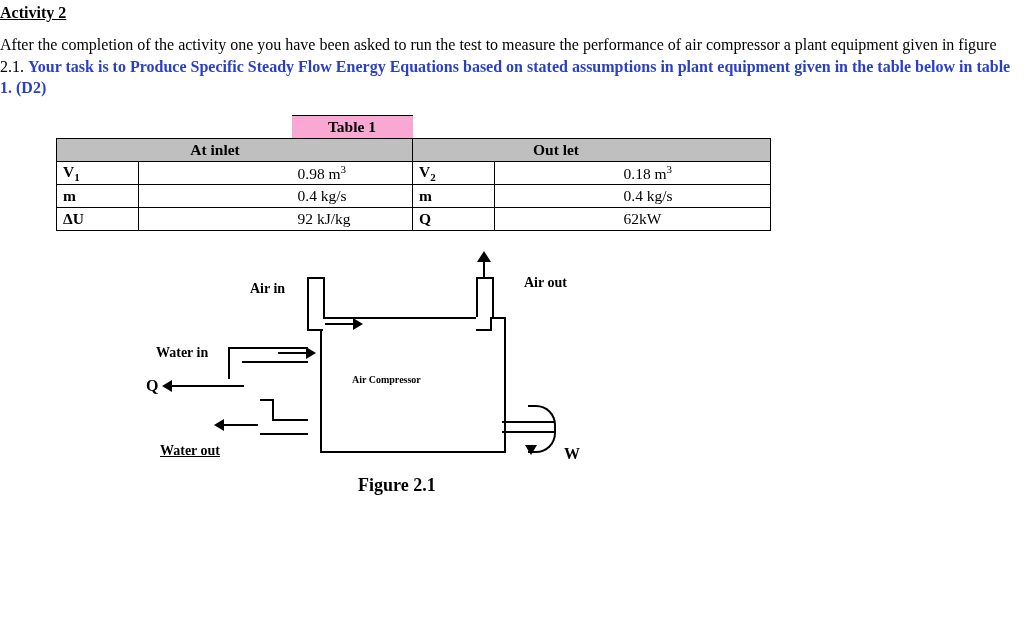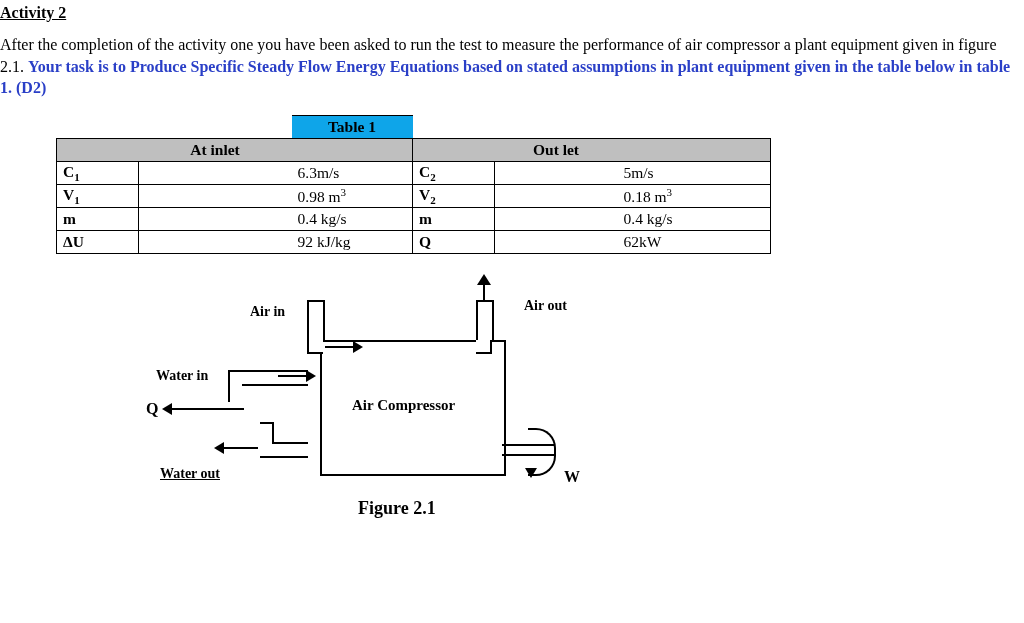--- a/index.html
+++ b/index.html
@@ -37,21 +37,21 @@
   td {
     border: 1px solid #000;
     padding: 1px 6px;
     vertical-align: middle;
     height: 20px;
     font-size: 15.5px;
   }
   .no-right { border-right: none; }
   .no-left  { border-left: none; }
   .hdr {
-    background: #0ea5e9;
+    background: #f9a8d4;
     font-weight: bold;
     text-align: center;
   }
   .hdr-left {
     background: #bfbfbf;
     font-weight: bold;
     text-align: center;
   }
   .sym { font-weight: bold; }
   .sub { font-size: 11px; vertical-align: sub; }
@@ -113,28 +113,20 @@
       <tr>
         <td class="hdr-left no-right"></td>
         <td class="hdr-left no-left no-right">At inlet</td>
         <td class="hdr-left no-left"></td>
         <td class="hdr-left no-right"></td>
         <td class="hdr-left no-left no-right">Out let</td>
         <td class="hdr-left no-left"></td>
       </tr>
 
       <tr>
-        <td class="sym"><span>C</span><span class="sub">1</span></td>
-        <td class="no-right"></td>
-        <td class="no-left">6.3m/s</td>
-        <td class="sym"><span>C</span><span class="sub">2</span></td>
-        <td class="no-right"></td>
-        <td class="no-left">5m/s</td>
-      </tr>
-      <tr>
         <td class="sym"><span>V</span><span class="sub">1</span></td>
         <td class="no-right"></td>
         <td class="no-left"><span>0.98 m</span><span class="sup">3</span></td>
         <td class="sym"><span>V</span><span class="sub">2</span></td>
         <td class="no-right"></td>
         <td class="no-left"><span>0.18 m</span><span class="sup">3</span></td>
       </tr>
       <tr>
         <td class="sym">m</td>
         <td class="no-right"></td>
@@ -151,21 +143,21 @@
         <td class="no-right"></td>
         <td class="no-left">62kW</td>
       </tr>
     </tbody>
       </table>
   </div>
 
   <div class="figwrap">
 
     <div class="box"></div>
-    <div class="lbl" style="left:232px; top:115px; font-size:15px;">Air Compressor</div>
+    <div class="lbl" style="left:232px; top:115px; font-size:10px;">Air Compressor</div>
 
     <div class="pipe" style="left:187px; top:18px; width:14px; height:38px; border-bottom:none;"></div>
     <div class="pipe" style="left:187px; top:56px; width:14px; height:14px; border-top:none; border-right:none;"></div>
 
     <div class="line" style="left:205px; top:64px; width:28px; height:2px;"></div>
     <div style="position:absolute;left:233px;top:59px;width:0;height:0;border-top:6px solid transparent;border-bottom:6px solid transparent;border-left:10px solid #000;"></div>
     <div class="lbl" style="left:130px; top:22px;">Air in</div>
 
     <div class="pipe" style="left:356px; top:56px; width:14px; height:14px; border-top:none; border-left:none;"></div>
     <div class="pipe" style="left:356px; top:18px; width:14px; height:38px; border-bottom:none;"></div>

